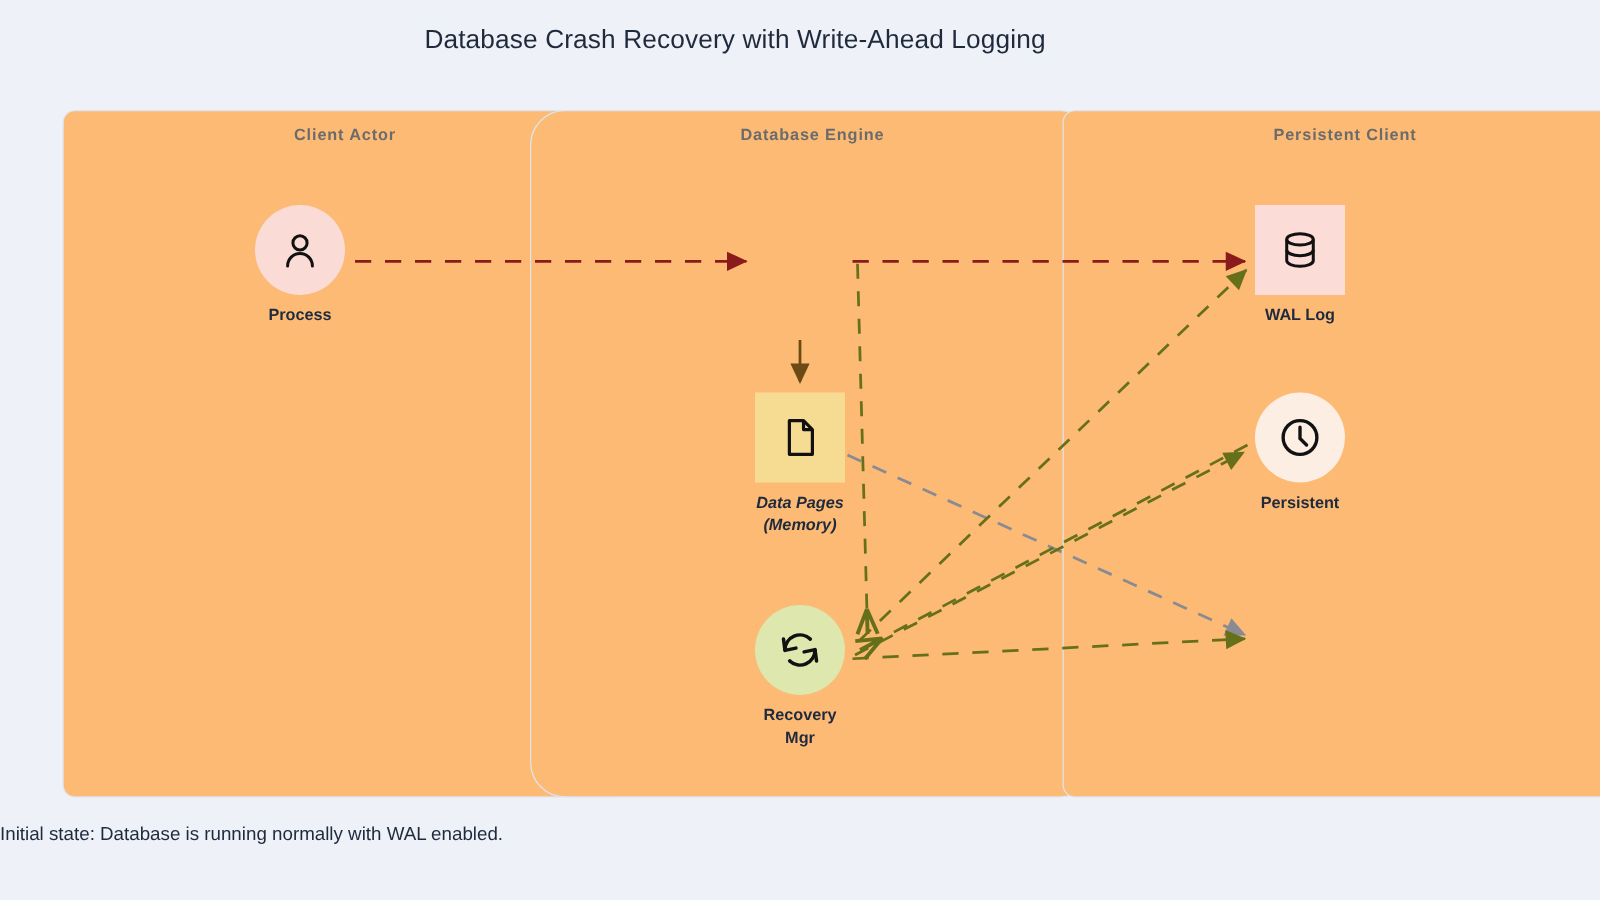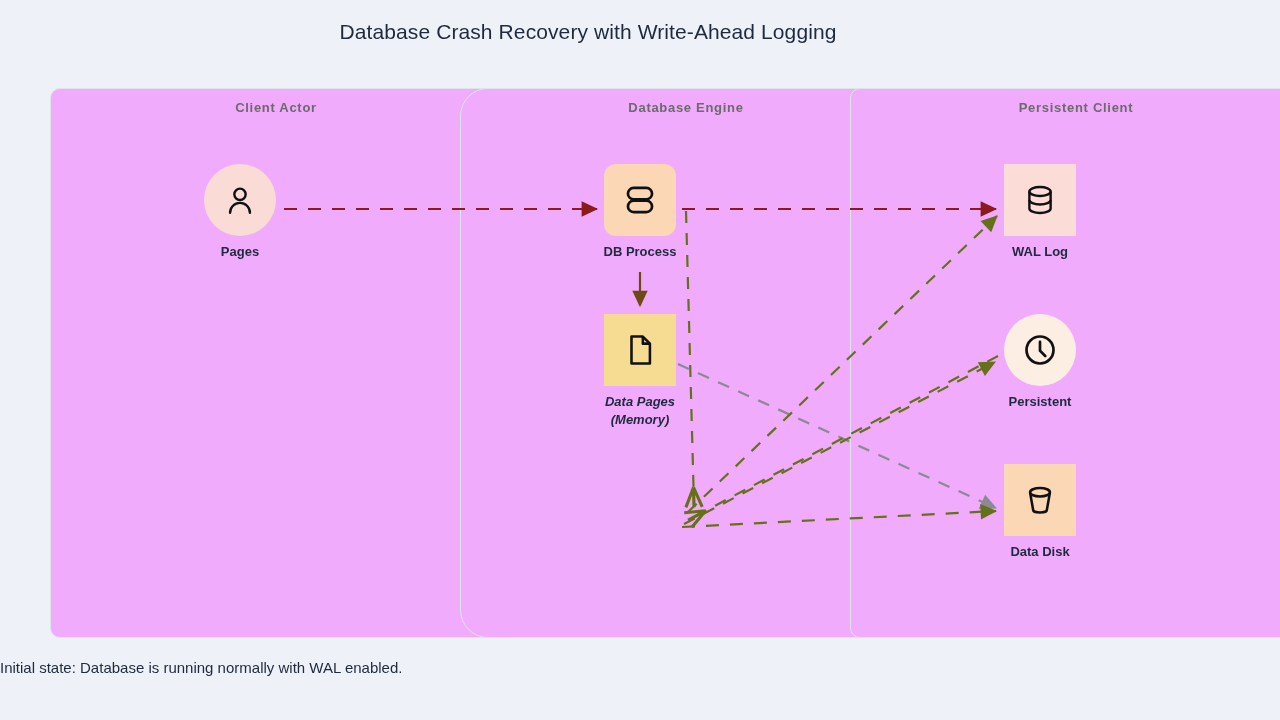--- a/index.html
+++ b/index.html
@@ -29,26 +29,26 @@
     left: 0; top: 659px;
     width: 1280px;
     font-size: 15px;
     color: #1f2a3d;
   }
   .lane {
     position: absolute;
     top: 88px;
     height: 550px;
     width: 452px;
-    background: #f0abfc;
+    background: #fdba74;
     border: 1px solid #dfe4ec;
     border-radius: 10px;
   }
   #lane-0 { left: 50px; }
-  #lane-1 { left: 460px; border-radius: 28px; }
+  #lane-1 { left: 424px; border-radius: 28px; }
   #lane-2 { left: 850px; }
   .lane-title {
     position: absolute;
     top: 11px; left: 0;
     width: 100%;
     text-align: center;
     font-size: 13px;
     font-weight: bold;
     color: #6b6b6b;
     letter-spacing: 0.7px;
@@ -140,43 +140,45 @@
     <line x1="998" y1="356" x2="690" y2="519" stroke="#66701b" stroke-width="2.2" stroke-dasharray="12 10" marker-end="url(#ah-olive-open)"></line>
   </svg>
 
   <div class="node" style="left:240px; top:164px;">
     <div class="node-shape shape-circle" style="background:#fadbd5;">
       <svg width="34" height="34" viewBox="0 0 24 24">
         <circle cx="12" cy="8" r="4" fill="none" stroke="#111" stroke-width="1.7"></circle>
         <path d="M5 21 a7 7 0 0 1 14 0" fill="none" stroke="#111" stroke-width="1.7" stroke-linecap="round"></path>
       </svg>
     </div>
-    <div class="node-label">Pages</div>
-  </div>
-
-  <div class="node" style="left:640px; top:164px;">
-    <div class="node-shape shape-round" style="background:#fbd7b5;">
-      <svg width="34" height="34" viewBox="0 0 24 24">
-        <rect x="3.5" y="3.5" width="17" height="8" rx="4" fill="none" stroke="#111" stroke-width="1.9"></rect>
-        <rect x="3.5" y="12.5" width="17" height="8" rx="4" fill="none" stroke="#111" stroke-width="1.9"></rect>
-      </svg>
-    </div>
-    <div class="node-label" style="max-width:74px; margin-left:auto; margin-right:auto;"><span>DB Process</span></div>
-  </div>
+    <div class="node-label">Process</div>
+  </div>
+
 
   <div class="node" style="left:640px; top:314px;font-style:italic;">
     <div class="node-shape shape-square" style="background:#f5dc92;">
       <svg width="34" height="34" viewBox="0 0 24 24">
         <path d="M6 2.5 h8 l5 5 v14 h-13 z" fill="none" stroke="#111" stroke-width="1.8" stroke-linejoin="round"></path>
         <path d="M14 2.5 v5 h5" fill="none" stroke="#111" stroke-width="1.8" stroke-linejoin="round"></path>
       </svg>
     </div>
     <div class="node-label" style="max-width:72px; margin-left:auto; margin-right:auto;"><span>Data Pages (Memory)</span></div>
   </div>
 
+  <div class="node" style="left:640px; top:484px;">
+    <div class="node-shape shape-circle" style="background:#dde7ae;">
+      <svg width="36" height="36" viewBox="0 0 24 24">
+        <path d="M20 12 a8 8 0 0 1 -13.5 5.8" fill="none" stroke="#111" stroke-width="1.9" stroke-linecap="round"></path>
+        <path d="M4 12 a8 8 0 0 1 13.5 -5.8" fill="none" stroke="#111" stroke-width="1.9" stroke-linecap="round"></path>
+        <path d="M3.2 6.2 L4 12.2 L9.8 11" fill="none" stroke="#111" stroke-width="1.9" stroke-linecap="round" stroke-linejoin="round"></path>
+        <path d="M20.8 17.8 L20 11.8 L14.2 13" fill="none" stroke="#111" stroke-width="1.9" stroke-linecap="round" stroke-linejoin="round"></path>
+      </svg>
+    </div>
+    <div class="node-label" style="max-width:78px; margin-left:auto; margin-right:auto;"><span>Recovery Mgr</span></div>
+  </div>
 
   <div class="node" style="left:1040px; top:164px;">
     <div class="node-shape shape-square" style="background:#fbdcd7;">
       <svg width="34" height="34" viewBox="0 0 24 24">
         <ellipse cx="12" cy="6" rx="7.5" ry="3.2" fill="none" stroke="#111" stroke-width="1.7"></ellipse>
         <path d="M4.5 6 v12 a7.5 3.2 0 0 0 15 0 v-12" fill="none" stroke="#111" stroke-width="1.7"></path>
         <path d="M4.5 12 a7.5 3.2 0 0 0 15 0" fill="none" stroke="#111" stroke-width="1.7"></path>
       </svg>
     </div>
     <div class="node-label">WAL Log</div>
@@ -185,25 +187,16 @@
   <div class="node" style="left:1040px; top:314px;">
     <div class="node-shape shape-circle" style="background:#fdeee4;">
       <svg width="36" height="36" viewBox="0 0 24 24">
         <circle cx="12" cy="12" r="9" fill="none" stroke="#111" stroke-width="1.8"></circle>
         <path d="M12 6.5 v6 l3.5 3.5" fill="none" stroke="#111" stroke-width="1.8" stroke-linecap="round"></path>
       </svg>
     </div>
     <div class="node-label">Persistent</div>
   </div>
 
-  <div class="node" style="left:1040px; top:464px;">
-    <div class="node-shape shape-square" style="background:#fbd7b5;">
-      <svg width="34" height="34" viewBox="0 0 24 24">
-        <ellipse cx="12" cy="6.5" rx="7" ry="3" fill="none" stroke="#111" stroke-width="1.8"></ellipse>
-        <path d="M5 6.8 L7.2 19.2 a4.8 1.6 0 0 0 9.6 0 L19 6.8" fill="none" stroke="#111" stroke-width="1.8" stroke-linejoin="round"></path>
-      </svg>
-    </div>
-    <div class="node-label">Data Disk</div>
-  </div>
 
   <div id="caption">Initial state: Database is running normally with WAL enabled.</div>
 
 </div>
 
 </body></html>

